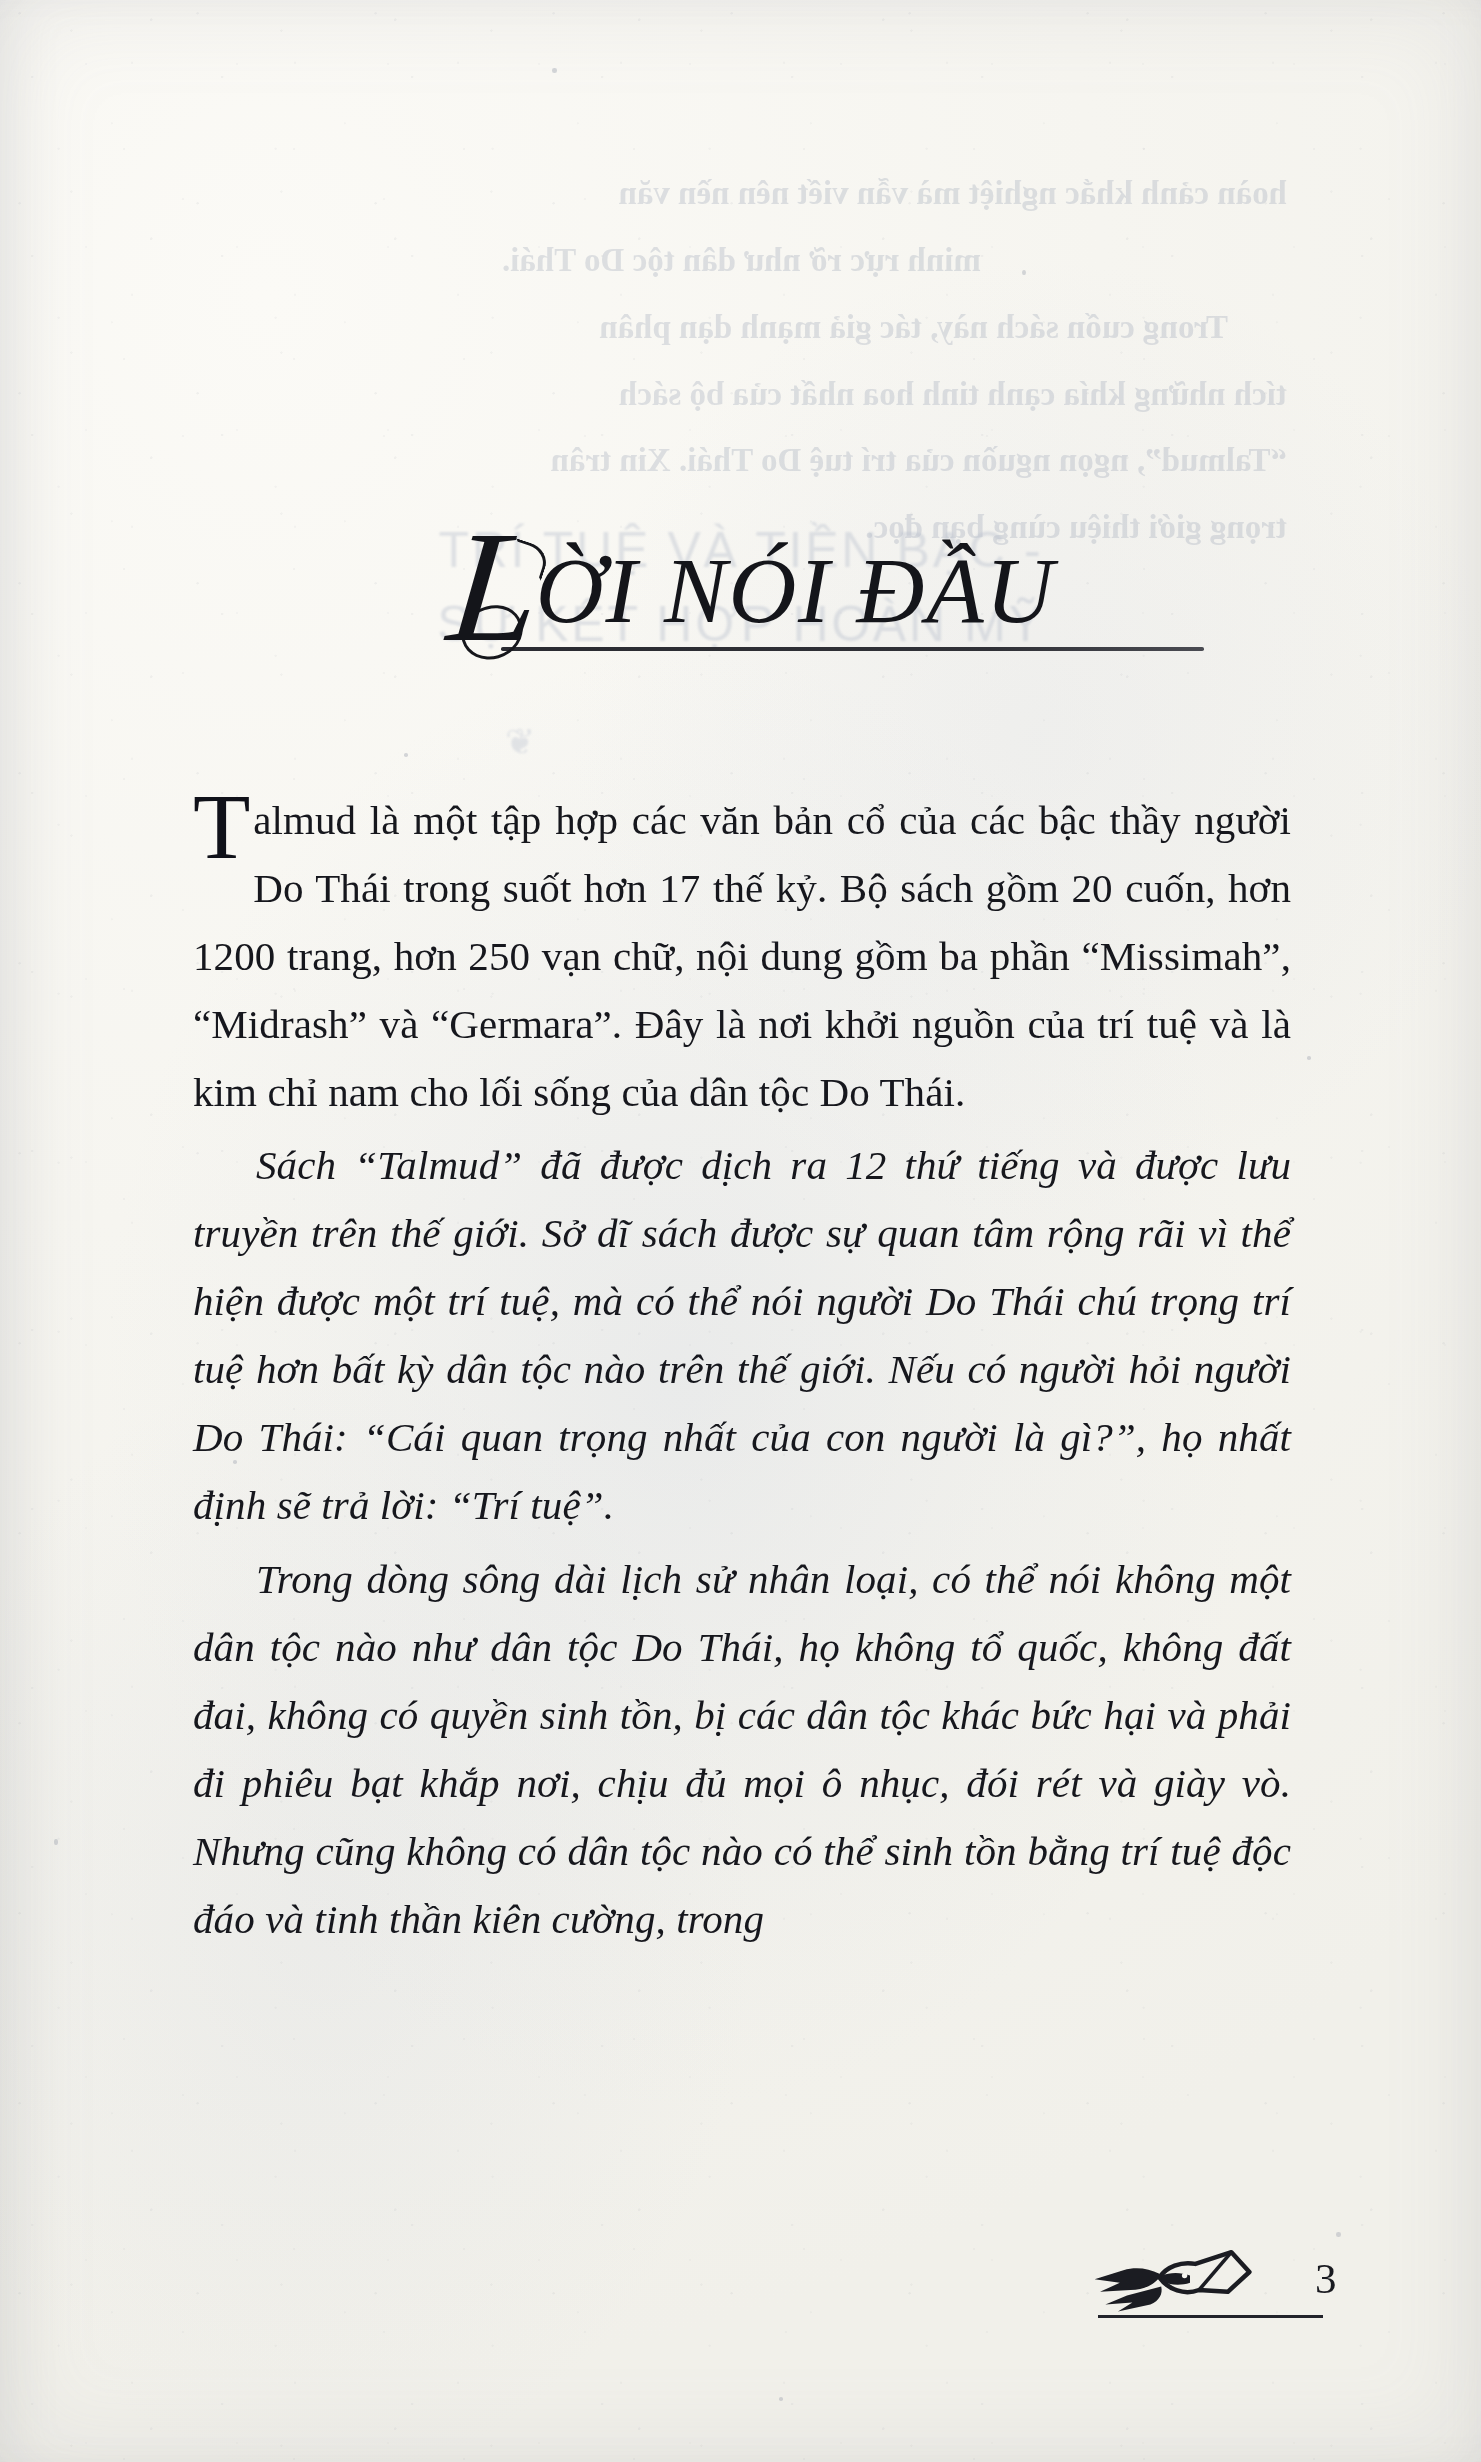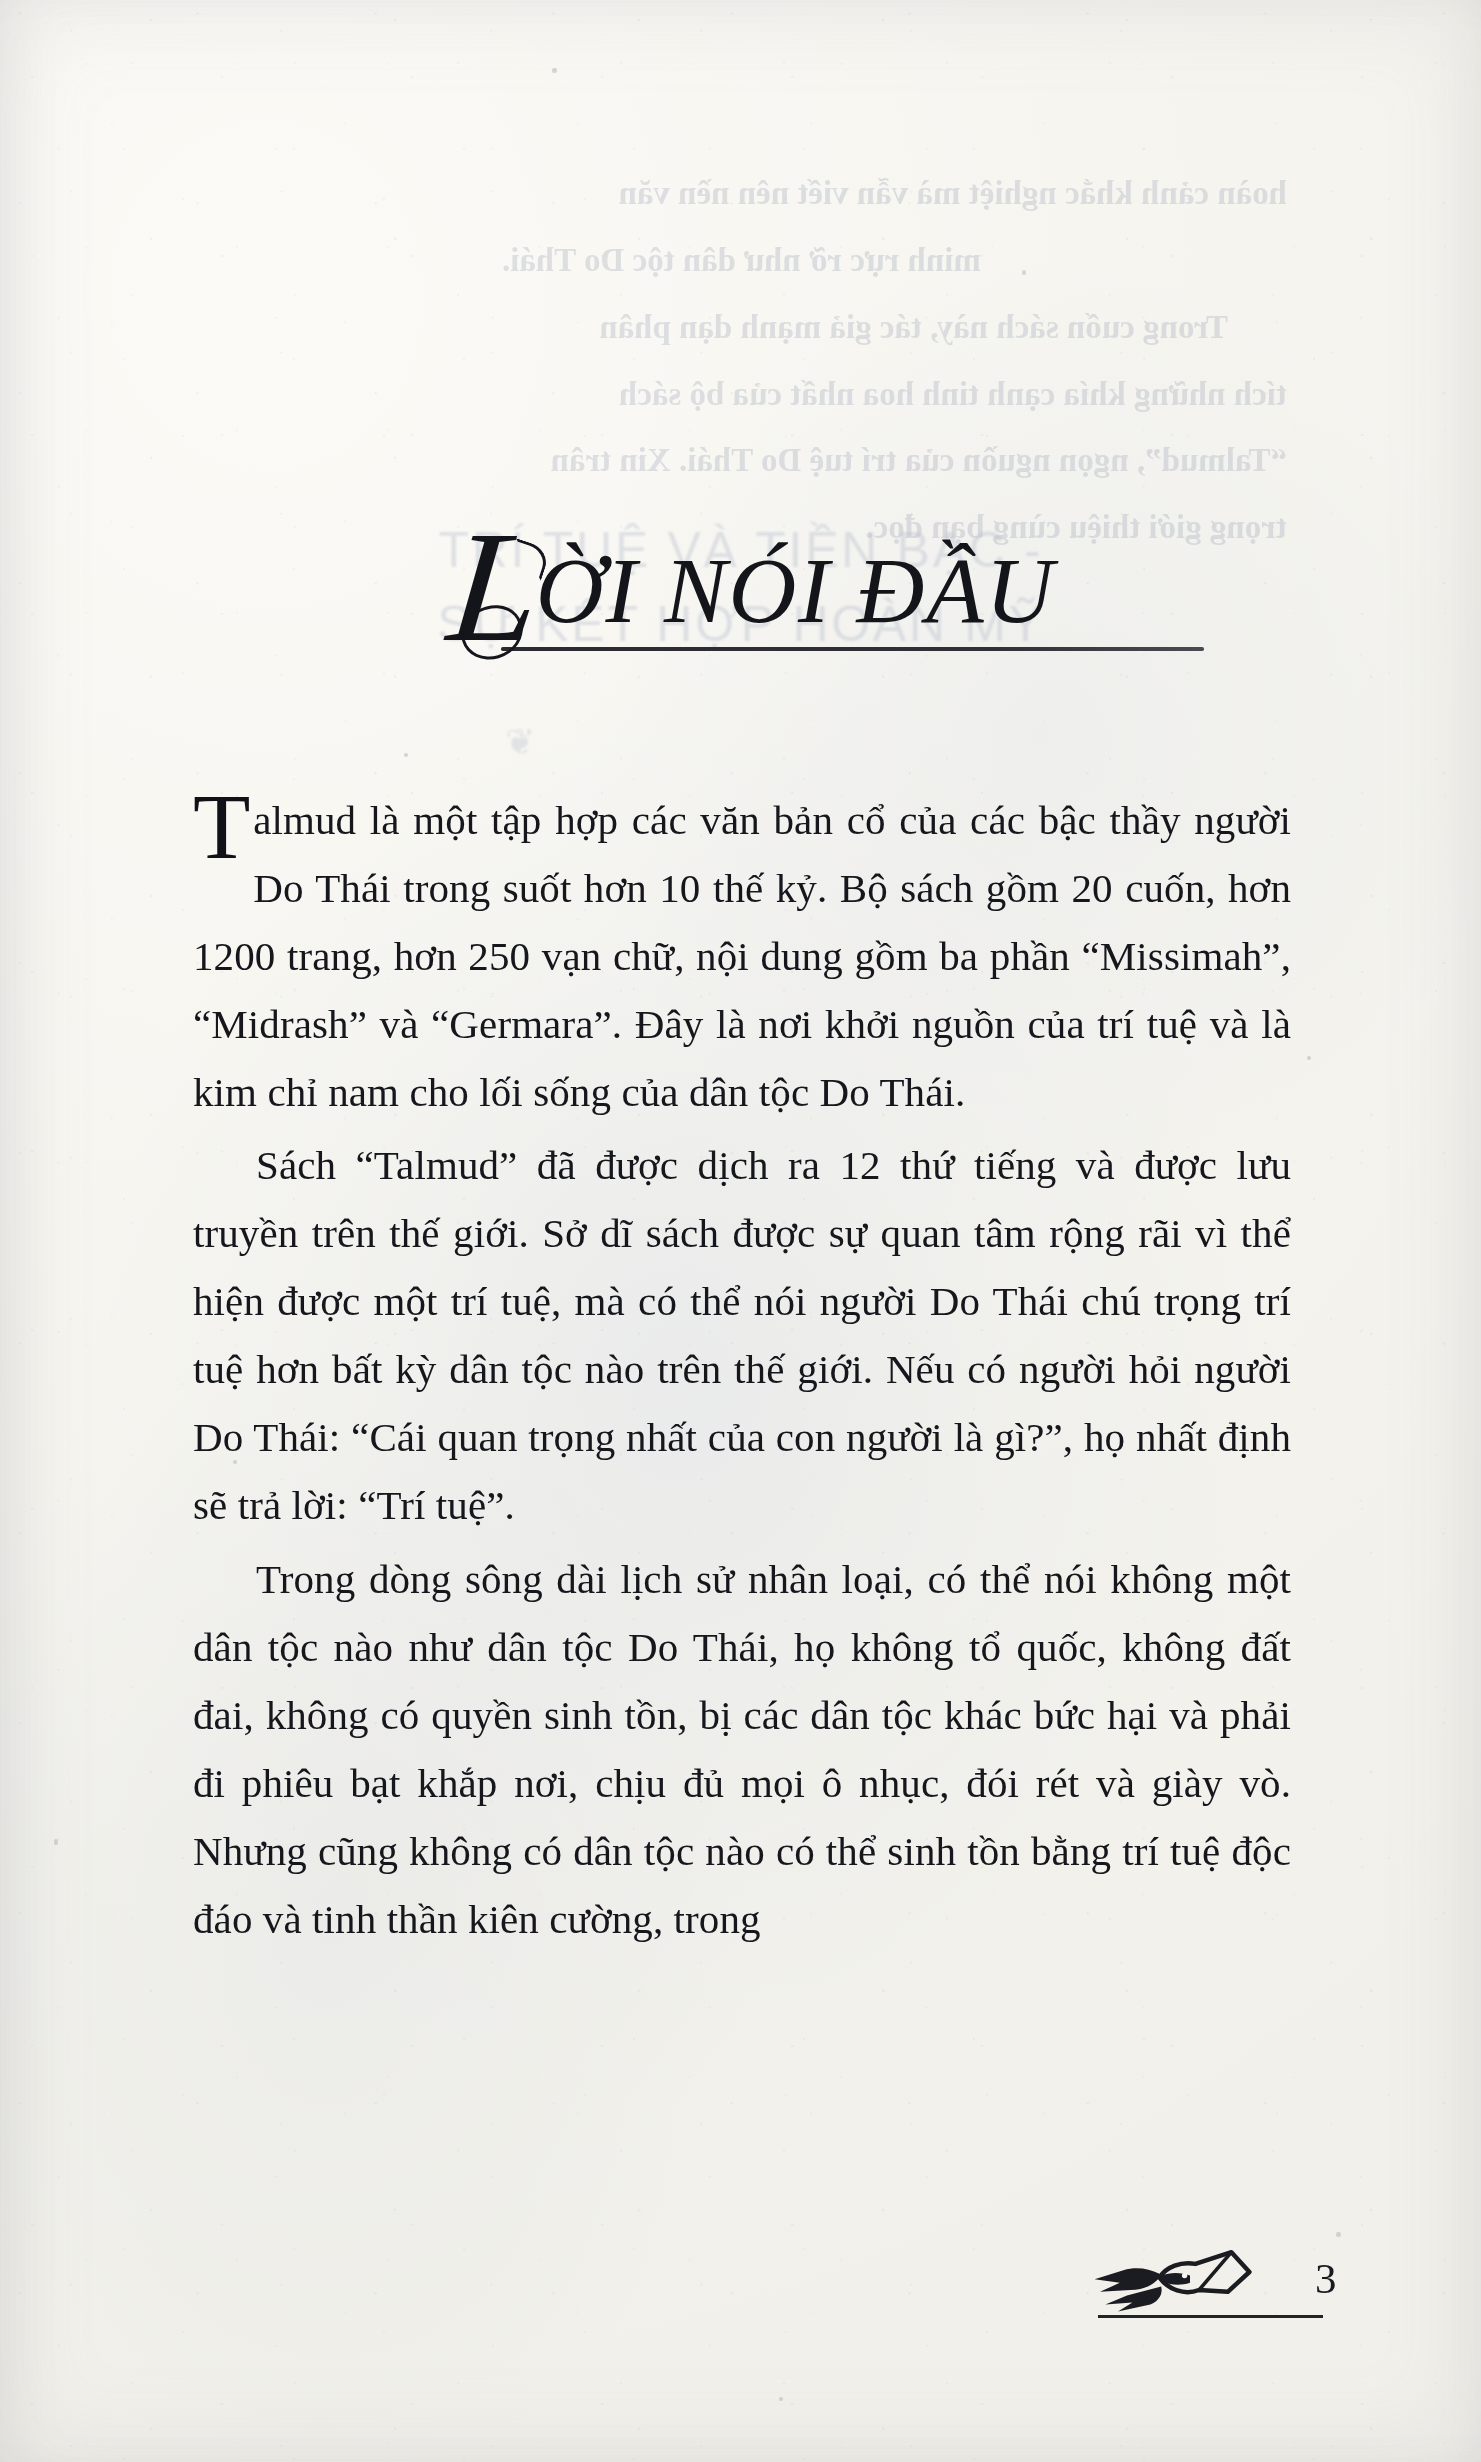--- a/index.html
+++ b/index.html
@@ -175,21 +175,21 @@
     margin: 0;
     font-size: 41px;
     line-height: 68px;
     text-align: justify;
     text-align-last: left;
     letter-spacing: 0.1px;
     color: #16171d;
     text-indent: 63px;
   }
   .para.first { text-indent: 0; }
-  .para + .para { margin-top: 5.4px; }
+  .para + .para { margin-top: 5.4px; font-style: italic; }
 
   .dropcap {
     float: left;
     font-size: 94px;
     line-height: 70px;
     padding: 3.6px 2.7px 0 0;
     margin-top: 1.8px;
     font-family: "Liberation Serif", "DejaVu Serif", serif;
     color: #101119;
   }
@@ -258,21 +258,21 @@
   <div class="ghost-deco" style="left:505px; top:721px;">❦</div>
 
   <div class="heading-block">
     <div class="heading-rule"></div>
     <div class="swash-loop"></div>
     <div class="swash-curl"></div>
     <div class="heading-text"><span class="swash-l">L</span><span>ỜI NÓI ĐẦU</span></div>
   </div>
 
   <div class="body">
-    <p class="para first"><span class="dropcap">T</span><span>almud là một tập hợp các văn bản cổ của các bậc thầy người Do Thái trong suốt hơn 10 thế kỷ. Bộ sách gồm 20 cuốn, hơn 1200 trang, hơn 250 vạn chữ, nội dung gồm ba phần “Missimah”, “Midrash” và “Germara”. Đây là nơi khởi nguồn của trí tuệ và là kim chỉ nam cho lối sống của dân tộc Do Thái.</span></p>
+    <p class="para first"><span class="dropcap">T</span><span>almud là một tập hợp các văn bản cổ của các bậc thầy người Do Thái trong suốt hơn 17 thế kỷ. Bộ sách gồm 20 cuốn, hơn 1200 trang, hơn 250 vạn chữ, nội dung gồm ba phần “Missimah”, “Midrash” và “Germara”. Đây là nơi khởi nguồn của trí tuệ và là kim chỉ nam cho lối sống của dân tộc Do Thái.</span></p>
     <p class="para">Sách “Talmud” đã được dịch ra 12 thứ tiếng và được lưu truyền trên thế giới. Sở dĩ sách được sự quan tâm rộng rãi vì thể hiện được một trí tuệ, mà có thể nói người Do Thái chú trọng trí tuệ hơn bất kỳ dân tộc nào trên thế giới. Nếu có người hỏi người Do Thái: “Cái quan trọng nhất của con người là gì?”, họ nhất định sẽ trả lời: “Trí tuệ”.</p>
     <p class="para">Trong dòng sông dài lịch sử nhân loại, có thể nói không một dân tộc nào như dân tộc Do Thái, họ không tổ quốc, không đất đai, không có quyền sinh tồn, bị các dân tộc khác bức hại và phải đi phiêu bạt khắp nơi, chịu đủ mọi ô nhục, đói rét và giày vò. Nhưng cũng không có dân tộc nào có thể sinh tồn bằng trí tuệ độc đáo và tinh thần kiên cường, trong</p>
   </div>
 
   <div class="footer">
     <div class="footer-rule"></div>
     <svg class="footer-ornament" viewBox="0 0 230 100">
 
       <path d="M96 46 C104 34 120 28 136 31 L176 18 L196 40 L172 62 L140 60 C124 66 106 60 96 46 Z" fill="none" stroke="#1b1c22" stroke-width="5" stroke-linejoin="round"></path>
       <path d="M176 18 L140 60" fill="none" stroke="#1b1c22" stroke-width="4"></path>

